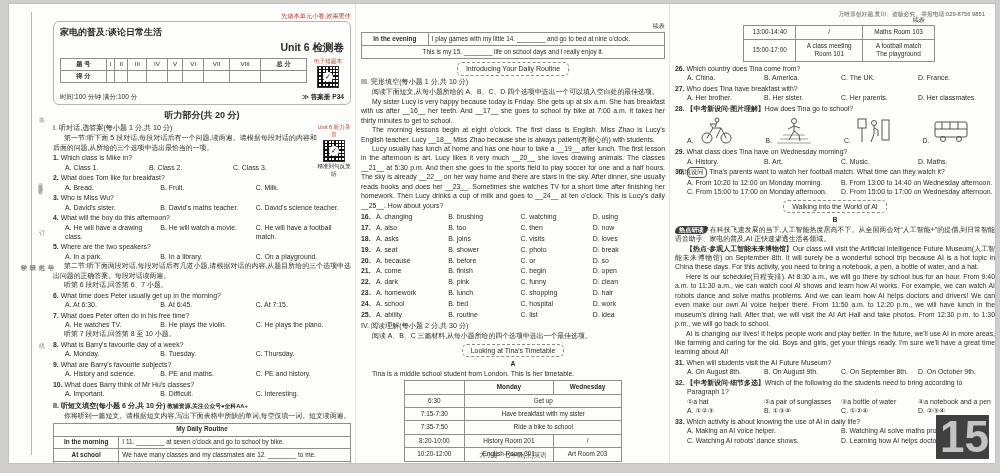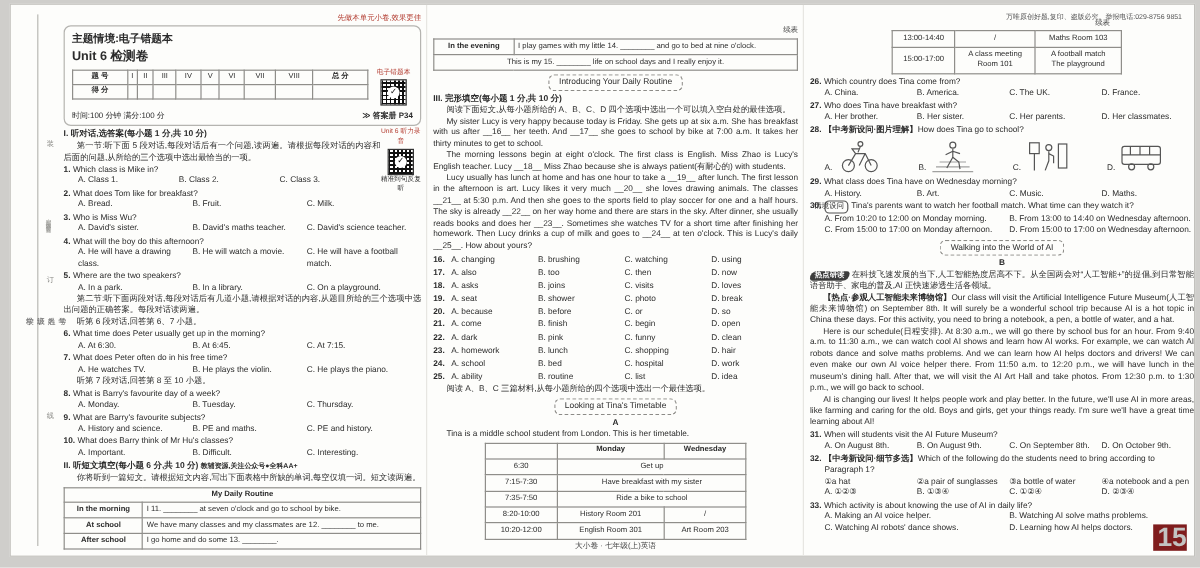--- a/index.html
+++ b/index.html
@@ -23,32 +23,32 @@
 
   .b{font-weight:bold;}
   .red{color:#b23a2e;}
   .center{text-align:center;}
   .t55{font-size:5.6px;}
 
   
   .slogan{position:absolute;right:0;top:0;font-size:6.2px;}
   .headbox{margin-top:9px;border:1px solid #b5b4b0;border-radius:6px;padding:4px 6px 3px 6px;}
   .theme{font-size:9px;}
-  .unit{font-size:10.5px;text-align:left;margin:2px 0 3px 0;}
+  .unit{font-size:10.5px;text-align:right;margin:2px 0 3px 0;}
   .score-wrap{display:flex;gap:5px;align-items:flex-start;}
   table{border-collapse:collapse;}
   .score{flex:1;width:100%;font-size:6.2px;}
   .score td{border:1px solid #8f8e8a;text-align:center;padding:1px 0;height:9px;}
   .qrblock{width:32px;text-align:center;flex:0 0 auto;}
   .qr{width:20px;height:20px;border:1px solid #333;margin:1px auto;position:relative;background-image:repeating-linear-gradient(0deg,#111 0 1.4px,transparent 1.4px 3.4px),repeating-linear-gradient(90deg,#111 0 1.4px,#fff 1.4px 3.4px);}
   .qr::after{content:"✓";position:absolute;left:5px;top:5px;width:10px;height:10px;background:#fff;border-radius:50%;font-size:7px;line-height:10px;text-align:center;color:#111;}
   .timerow{display:flex;justify-content:space-between;margin-top:3px;font-size:6.6px;}
 
   .sec-head{font-size:9px;font-weight:bold;text-align:center;margin:4px 0 2px 0;}
-  .title-line{font-weight:bold;font-size:7.1px;margin-top:2px;}
+  .title-line{font-weight:normal;font-size:7.1px;margin-top:2px;}
   .tag{font-size:5.8px;font-weight:bold;}
   .intro{text-indent:1.6em;text-align:justify;}
   .para{margin:0;text-indent:1.6em;text-align:justify;}
 
   .q{margin-top:1px;}
   .qline{padding-left:12px;text-indent:-12px;}
   .qnum{font-weight:bold;margin-right:2px;}
   .opts3,.opts4,.opts2{display:flex;padding-left:12px;}
   .opts3 span{flex:1;}
   .opts4 span{flex:1;}
@@ -77,21 +77,21 @@
 
   .print-note{position:absolute;right:10px;top:6px;font-size:5.8px;color:#555;}
 
   .badge-dark{display:inline-block;background:#3c3c3c;color:#fff;border-radius:6px 2px 6px 2px;padding:0 4px;font-size:6.2px;font-weight:bold;}
   .badge-outline{display:inline-block;border:1px solid #555;border-radius:4px;padding:0 3px;font-size:6.2px;margin-right:2px;}
 
   .imgrow{display:flex;padding-left:12px;gap:6px;margin:2px 0;}
   .imgopt{display:flex;align-items:flex-end;gap:2px;flex:1;}
   .imgopt svg{flex:0 0 auto;}
 
-  .pagenum{position:absolute;right:6px;bottom:4px;font-size:22px;font-weight:bold;color:#c3c3c1;line-height:1;background:#7f1d1d;padding-left:4px;}
+  .pagenum{position:absolute;right:6px;bottom:4px;font-size:44px;font-weight:bold;color:#c3c3c1;line-height:1;background:#404040;padding-left:4px;}
   .footer{position:absolute;left:352px;width:304px;bottom:3px;text-align:center;font-size:6.4px;color:#444;}
 </style>
 </head>
 <body>
 
 <div class="page">
   <div class="vdiv" style="left:346px"></div>
   <div class="vdiv" style="left:660px"></div>
 
   <div class="print-note">万唯原创好题,复印、盗版必究。举报电话:029-8756 9851</div>
@@ -109,21 +109,21 @@
       <span>订</span>
       <span>线</span>
     </div>
     <div class="seal-note">密封线内不要答题</div>
   </div>
 
   <div class="col col-left">
     <div class="slogan red">先做本单元小卷,效果更佳</div>
 
     <div class="headbox">
-      <div class="theme b">主题情境:电子错题本</div>
+      <div class="theme b">家电的普及:谈论日常生活</div>
       <div class="unit b">Unit 6  检测卷</div>
       <div class="score-wrap">
         <table class="score">
           <tbody>
               <tr>
             <td class="b">题 号</td>
             <td>I</td>
             <td>II</td>
             <td>III</td>
             <td>IV</td>
@@ -151,20 +151,21 @@
           <div class="red t55">电子错题本</div>
           <div class="qr"></div>
         </div>
       </div>
       <div class="timerow">
         <span>时间:100 分钟  满分:100 分</span>
         <span class="b">≫ 答案册 P34</span>
       </div>
     </div>
 
+    <div class="sec-head">听力部分(共 20 分)</div>
 
     <div>
       <div class="qrblock" style="float:right;width:34px">
         <div class="red t55">Unit 6 听力录音</div>
         <div class="qr"></div>
         <div class="t55">精准到句反复听</div>
       </div>
       <div class="title-line">I. 听对话,选答案(每小题 1 分,共 10 分)</div>
       <div class="intro">第一节:听下面 5 段对话,每段对话后有一个问题,读两遍。请根据每段对话的内容和后面的问题,从所给的三个选项中选出最恰当的一项。</div>
     </div>
@@ -398,20 +399,21 @@
 
         <div class="cloze-row">
           <span class="qnum">25.</span>
           <span class="opt">A. ability</span>
           <span class="opt">B. routine</span>
           <span class="opt">C. list</span>
           <span class="opt">D. idea</span>
         </div>
       </div>
 
+    <div class="title-line">IV. 阅读理解(每小题 2 分,共 30 分)</div>
     <div class="intro">阅读 A、B、C 三篇材料,从每小题所给的四个选项中选出一个最佳选项。</div>
     <div class="dashedbox">Looking at Tina's Timetable</div>
     <div class="center b">A</div>
     <div class="para">Tina is a middle school student from London. This is her timetable.</div>
 
     <table class="tt">
       <tbody>
           <tr>
         <th></th>
         <th>Monday</th>

